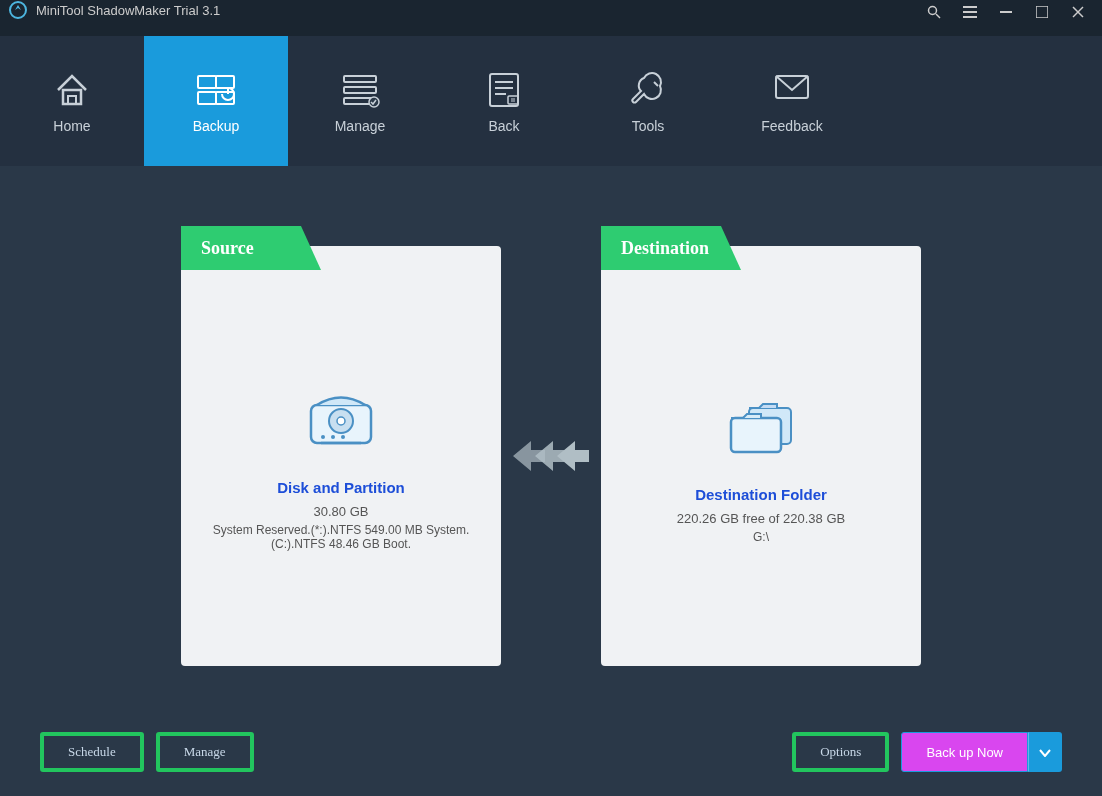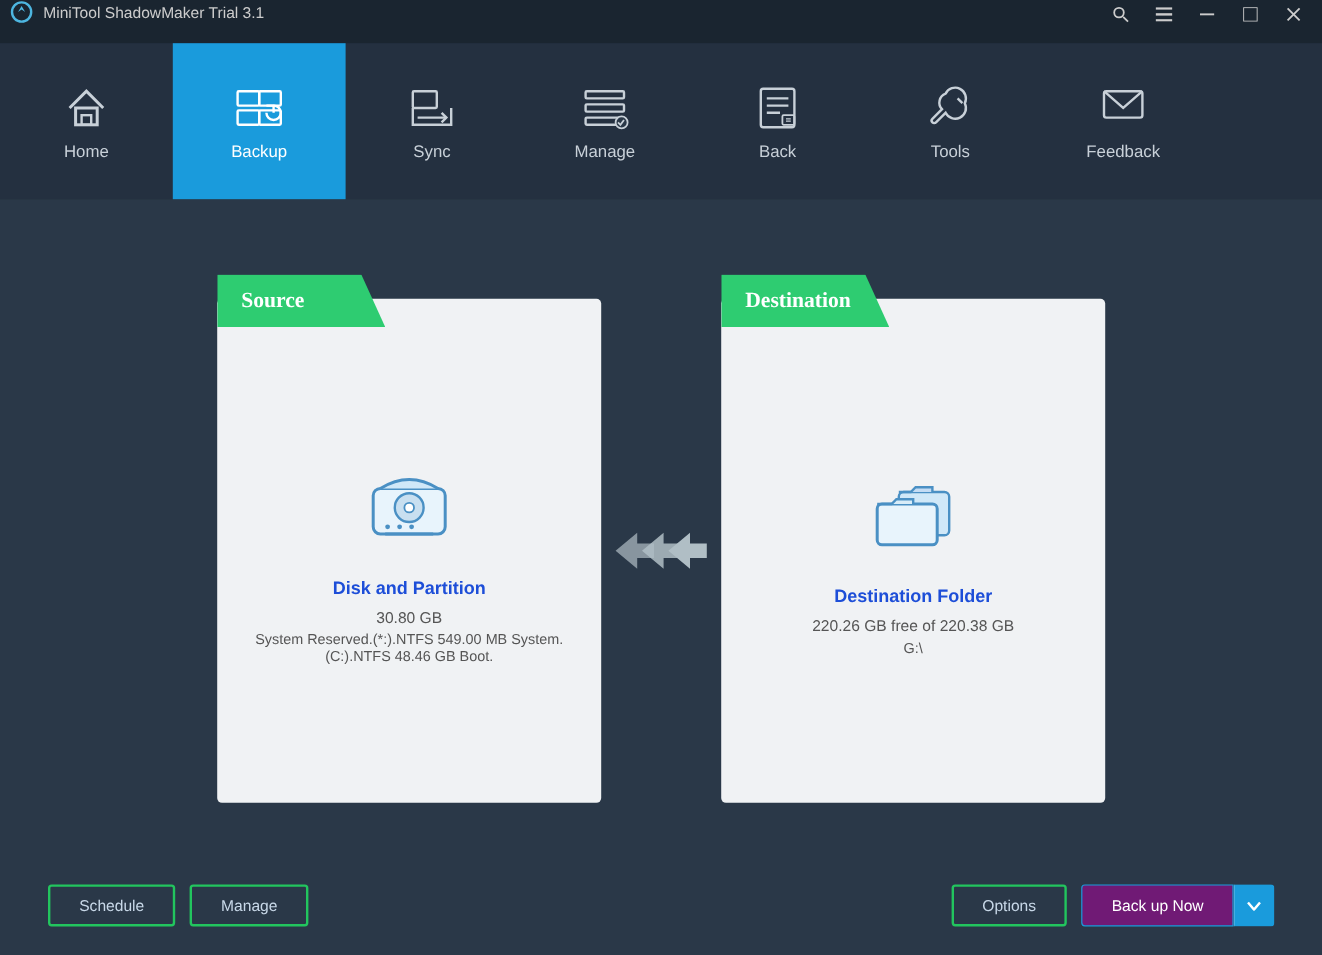--- a/index.html
+++ b/index.html
@@ -199,31 +199,32 @@
       justify-content: space-between;
       align-items: center;
       padding: 16px 0 4px;
       flex-shrink: 0;
     }
     .bottom-left { display: flex; gap: 12px; }
     .bottom-right { display: flex; gap: 0; }
 
     .btn-outline {
       background: transparent;
-      border: 2px solid #22c55e;
+      border: 4px solid #22c55e;
       color: #c8d8e8;
       padding: 8px 24px;
       font-size: 13px;
       cursor: pointer;
       border-radius: 3px;
       min-width: 90px;
+      font-family: Liberation Serif, serif;
     }
 
     .btn-primary {
-      background: #701a75;
+      background: #d946ef;
       border: 1px solid #1a9bdc;
       color: white;
       padding: 8px 24px;
       font-size: 13px;
       cursor: pointer;
       border-radius: 3px 0 0 3px;
       min-width: 110px;
     }
 
     .btn-dropdown {
@@ -303,29 +304,20 @@
       <rect x="4" y="8" width="18" height="12" rx="1" stroke="white" stroke-width="2" fill="none"></rect>
       <rect x="22" y="8" width="18" height="12" rx="1" stroke="white" stroke-width="2" fill="none"></rect>
       <rect x="4" y="24" width="18" height="12" rx="1" stroke="white" stroke-width="2" fill="none"></rect>
       <rect x="22" y="24" width="18" height="12" rx="1" stroke="white" stroke-width="2" fill="none"></rect>
       <path d="M34 20 A6 6 0 1 1 28 26" stroke="white" stroke-width="2" fill="none"></path>
       <path d="M34 26 L34 20 L28 20" stroke="white" stroke-width="2" fill="none" stroke-linejoin="round"></path>
     </svg>
     <span class="nav-label">Backup</span>
   </div>
 
-  <div class="nav-item">
-    <svg class="nav-svg" viewBox="0 0 44 44" fill="none">
-      <rect x="6" y="8" width="20" height="14" rx="1" stroke="#c8d0d8" stroke-width="2" fill="none"></rect>
-      <path d="M10 30 L34 30" stroke="#c8d0d8" stroke-width="2"></path>
-      <path d="M30 26 L34 30 L30 34" stroke="#c8d0d8" stroke-width="2" fill="none"></path>
-      <path d="M6 22 L6 36 L38 36 L38 22" stroke="#c8d0d8" stroke-width="2" fill="none"></path>
-    </svg>
-    <span class="nav-label">Sync</span>
-  </div>
 
 
   <div class="nav-item">
     <svg class="nav-svg" viewBox="0 0 44 44" fill="none">
       <rect x="6" y="8" width="32" height="6" rx="1" stroke="#c8d0d8" stroke-width="2" fill="none"></rect>
       <rect x="6" y="19" width="32" height="6" rx="1" stroke="#c8d0d8" stroke-width="2" fill="none"></rect>
       <rect x="6" y="30" width="32" height="6" rx="1" stroke="#c8d0d8" stroke-width="2" fill="none"></rect>
       <circle cx="36" cy="34" r="5" fill="#2a3848" stroke="#c8d0d8" stroke-width="1.5"></circle>
       <path d="M33 34 L35 36 L38 32" stroke="#c8d0d8" stroke-width="1.5" fill="none"></path>
     </svg>

